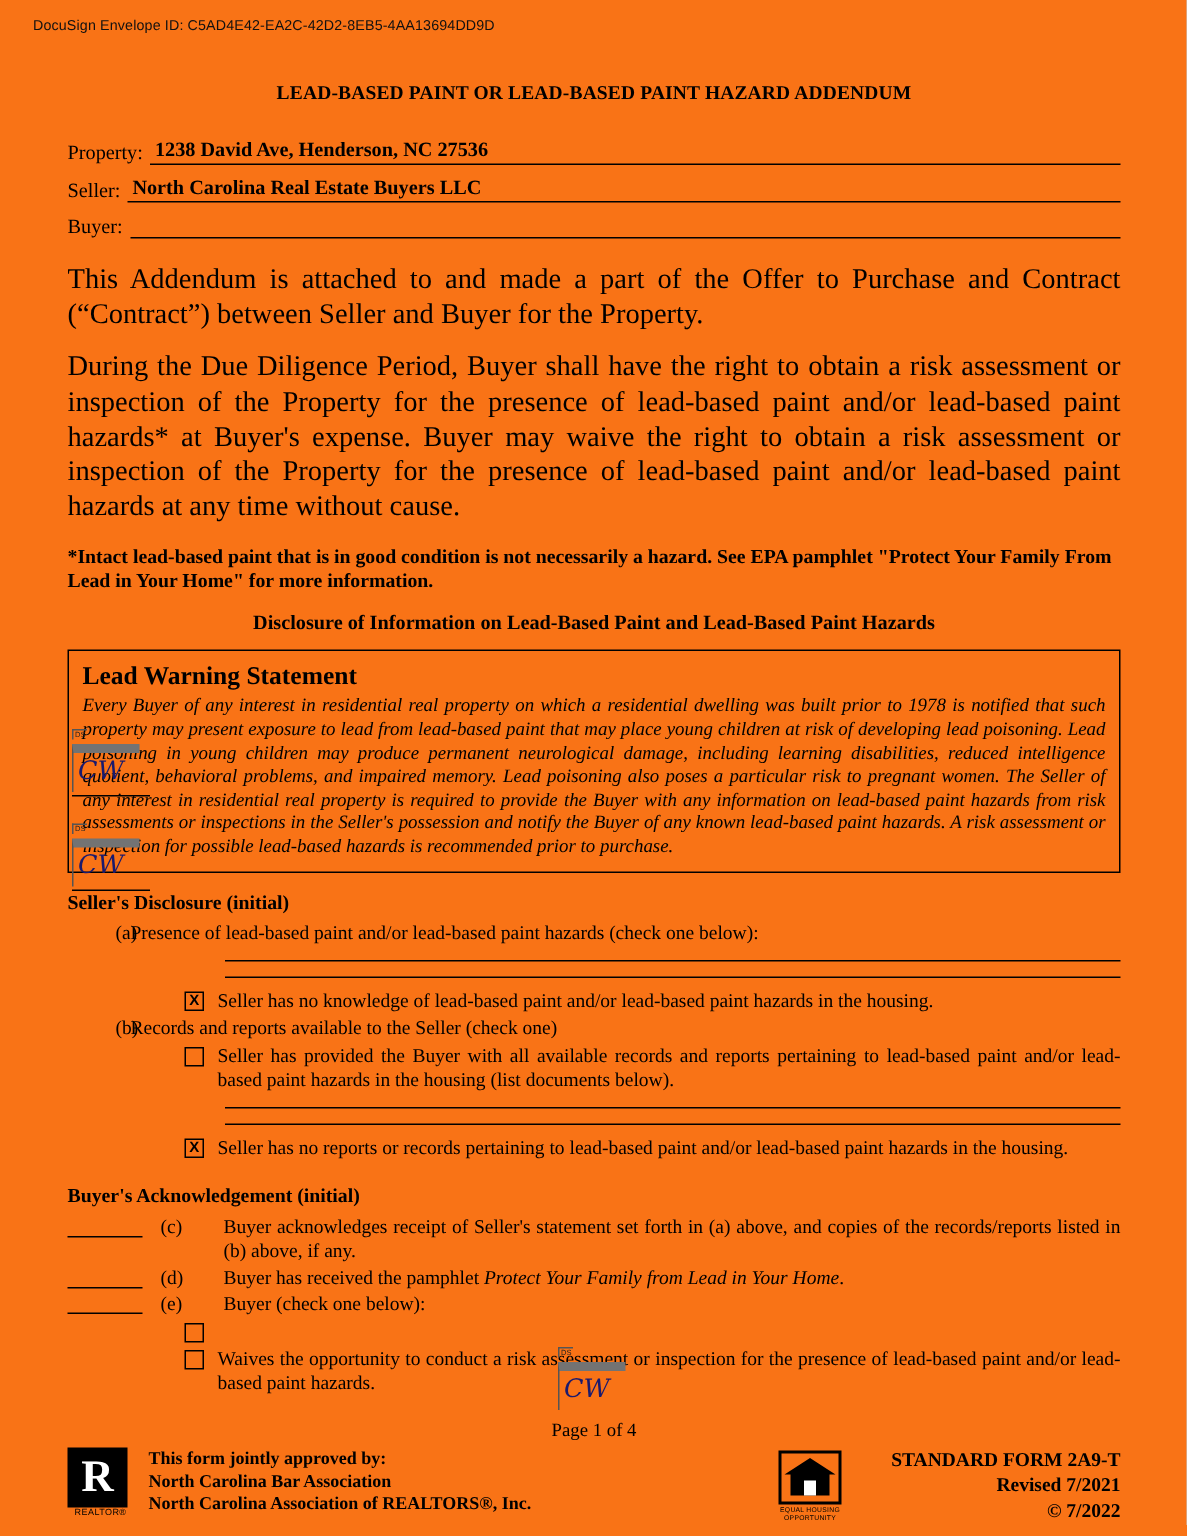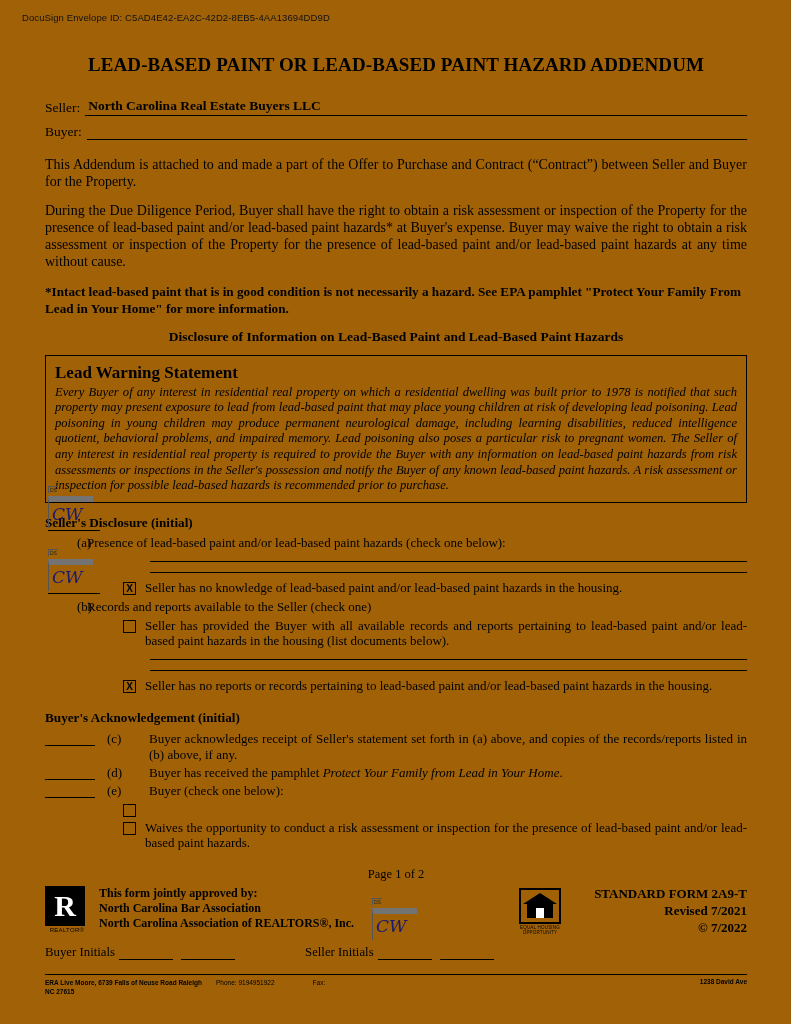--- a/index.html
+++ b/index.html
@@ -7,21 +7,21 @@
     padding: 0;
     background: #c8c8c8;
   }
   body {
     font-family: "Liberation Serif", serif;
   }
   .page {
     position: relative;
     width: 791px;
     height: 1024px;
-    background: #a16207;
+    background: #f97316;
     overflow: hidden;
     box-sizing: border-box;
     padding-left: 28px;
   }
   .envelope-id {
     position: absolute;
     top: 12px;
     left: 22px;
     font-family: "Liberation Sans", sans-serif;
     font-size: 9.5px;
@@ -30,21 +30,21 @@
   }
   .content {
     position: absolute;
     left: 45px;
     top: 46px;
     width: 702px;
   }
   .doc-title {
     text-align: center;
     font-weight: bold;
-    font-size: 19px;
+    font-size: 13px;
     letter-spacing: 0.1px;
     margin-top: 8px;
     margin-bottom: 22px;
   }
   .field-row {
     display: flex;
     align-items: flex-end;
     margin-bottom: 7px;
     font-size: 13.5px;
   }
@@ -56,21 +56,21 @@
   .field-value {
     flex: 1;
     border-bottom: 1px solid #000;
     font-weight: bold;
     font-size: 13.5px;
     padding-left: 3px;
     padding-bottom: 1px;
     min-height: 15px;
   }
   p.body-text {
-    font-size: 14px;
+    font-size: 19px;
     text-align: justify;
     line-height: 1.22;
     margin: 12px 0 0 0;
     font-family: Liberation Serif, serif;
   }
   p.body-text.first {
     margin-top: 16px;
   }
   .note-bold {
     font-weight: bold;
@@ -314,20 +314,24 @@
 
 <div class="page">
 
   <div class="envelope-id">DocuSign Envelope ID: C5AD4E42-EA2C-42D2-8EB5-4AA13694DD9D</div>
 
   <div class="content">
 
     <div class="doc-title">LEAD-BASED PAINT OR LEAD-BASED PAINT HAZARD ADDENDUM</div>
 
     <div class="field-row">
+      <span class="field-label">Property:</span>
+      <span class="field-value">1238 David Ave, Henderson, NC  27536</span>
+    </div>
+    <div class="field-row">
       <span class="field-label">Seller:</span>
       <span class="field-value">North Carolina Real Estate Buyers LLC</span>
     </div>
     <div class="field-row">
       <span class="field-label">Buyer:</span>
       <span class="field-value"></span>
     </div>
 
     <p class="body-text first">This Addendum is attached to and made a part of the Offer to Purchase and Contract (“Contract”) between Seller and Buyer for the Property.</p>
     <p class="body-text">During the Due Diligence Period, Buyer shall have the right to obtain a risk assessment or inspection of the Property for the presence of lead-based paint and/or lead-based paint hazards* at Buyer's expense.  Buyer may waive the right to obtain a risk assessment or inspection of the Property for the presence of lead-based paint and/or lead-based paint hazards at any time without cause.</p>
@@ -402,21 +406,21 @@
 
     <div class="checkrow">
       <div class="checkbox"></div>
     </div>
 
     <div class="checkrow">
       <div class="checkbox"></div>
       <div class="ctext">Waives the opportunity to conduct a risk assessment or inspection for the presence of lead-based paint and/or lead-based paint hazards.</div>
     </div>
 
-    <div class="page-num">Page 1 of 2</div>
+    <div class="page-num">Page 1 of 4</div>
 
     <div class="footer-area">
       <div class="realtor-logo">
         <div class="realtor-box">R</div>
         <div class="realtor-label">REALTOR®</div>
       </div>
       <div class="approved">
         <div>This form jointly approved by:</div>
         <div>North Carolina Bar Association</div>
         <div>North Carolina Association of REALTORS®, Inc.</div>

